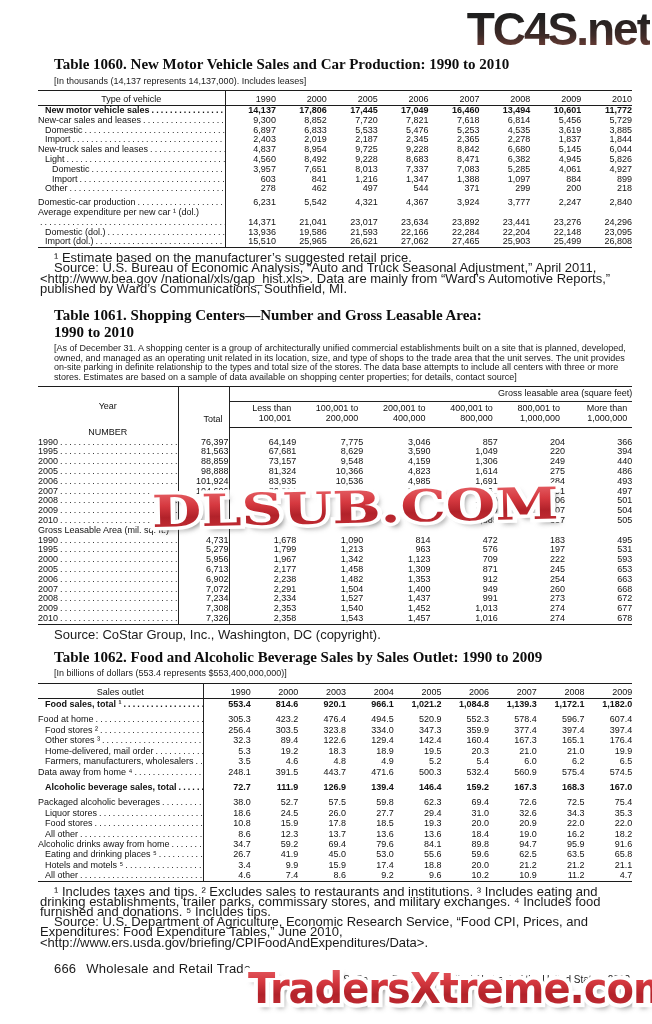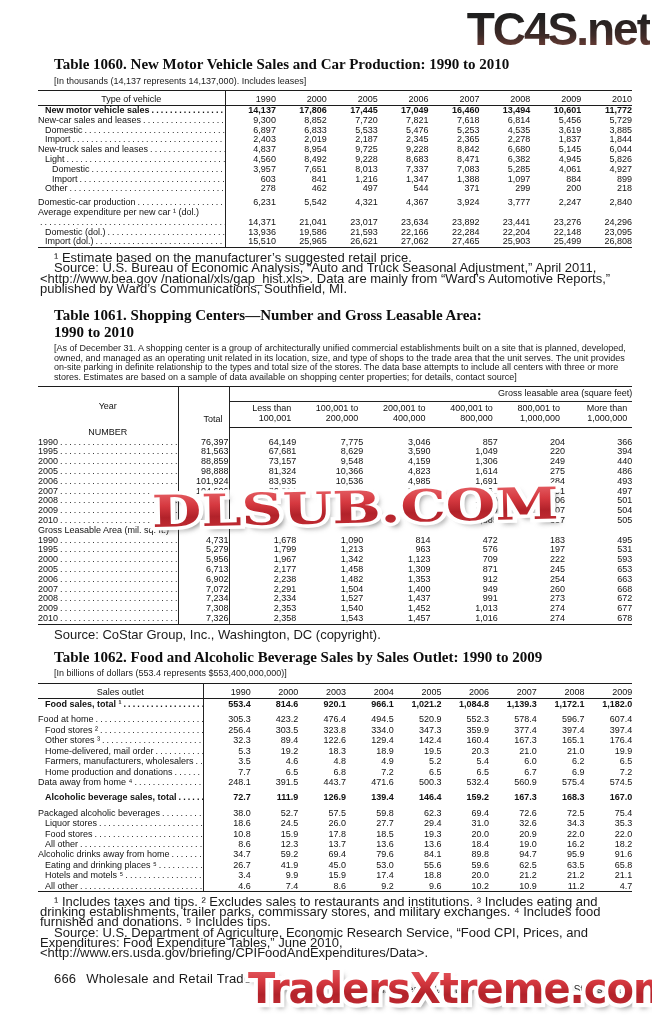--- a/index.html
+++ b/index.html
@@ -810,37 +810,20 @@
           <td class="num">4.8</td>
           <td class="num">4.9</td>
           <td class="num">5.2</td>
           <td class="num">5.4</td>
           <td class="num">6.0</td>
           <td class="num">6.2</td>
           <td class="num">6.5</td>
         </tr>
         <tr>
           <td class="lblcell">
-            <span class="lw" style="padding-left: 7px;">
-              <span class="lt">Home production and donations</span>
-              <span class="dots"></span>
-            </span>
-          </td>
-          <td class="num">7.7</td>
-          <td class="num">6.5</td>
-          <td class="num">6.8</td>
-          <td class="num">7.2</td>
-          <td class="num">6.5</td>
-          <td class="num">6.5</td>
-          <td class="num">6.7</td>
-          <td class="num">6.9</td>
-          <td class="num">7.2</td>
-        </tr>
-        <tr>
-          <td class="lblcell">
             <span class="lw" style="padding-left: 0px;">
               <span class="lt">Data away from home ⁴</span>
               <span class="dots"></span>
             </span>
           </td>
           <td class="num">248.1</td>
           <td class="num">391.5</td>
           <td class="num">443.7</td>
           <td class="num">471.6</td>
           <td class="num">500.3</td>

